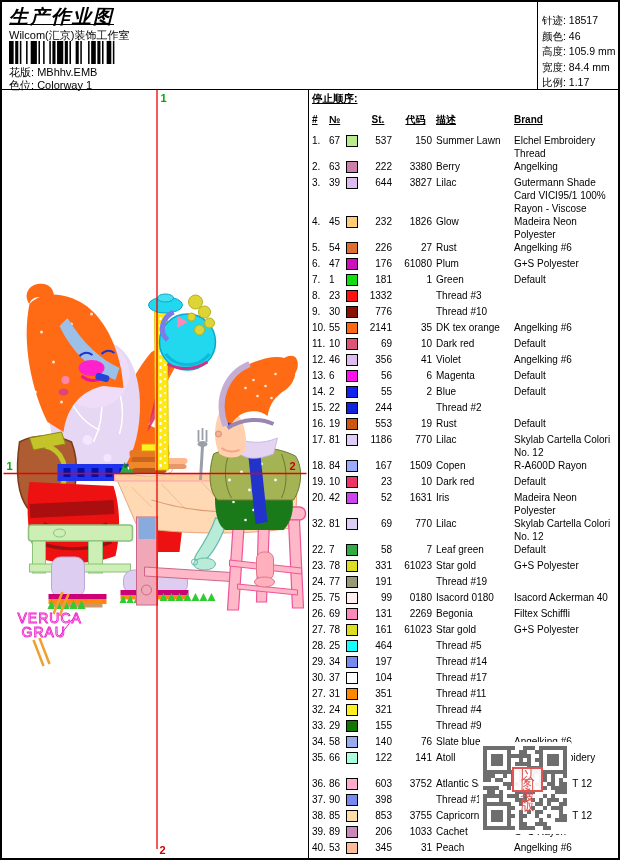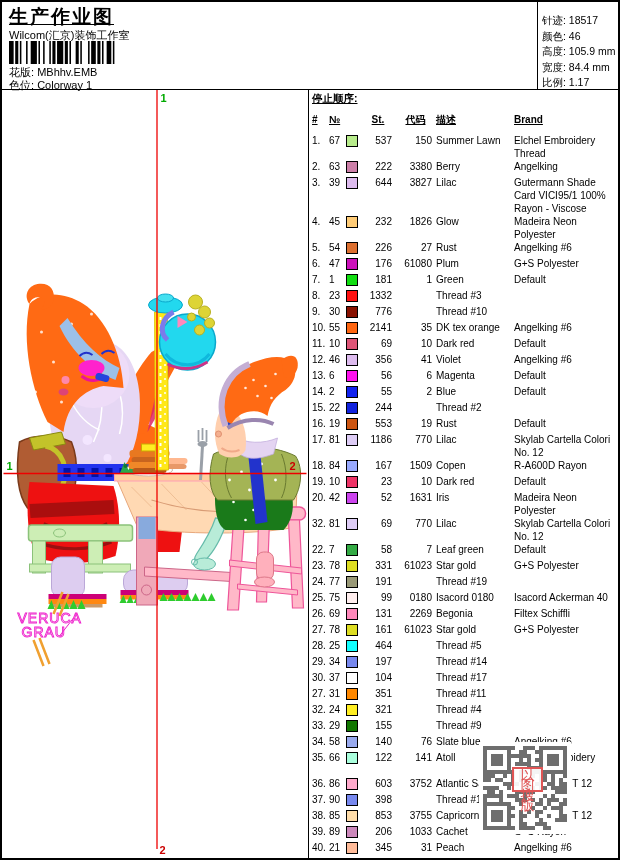--- a/index.html
+++ b/index.html
@@ -1,20 +1,20 @@
 <!DOCTYPE html>
 <html><head>
 <meta charset="utf-8">
 <style>
   html,body{margin:0;padding:0;background:#fff;}
   .page{position:relative;width:620px;height:860px;box-sizing:border-box;border:2px solid #000;
         background:#fff;font-family:"Liberation Sans",sans-serif;color:#000;overflow:hidden;}
   
   .header{position:absolute;left:0;top:0;width:100%;height:88px;border-bottom:1px solid #000;box-sizing:border-box;}
-  .h-title{position:absolute;left:7px;top:2px;font-size:19px;font-weight:bold;text-decoration:underline;letter-spacing:2px;}
+  .h-title{position:absolute;left:7px;top:2px;font-size:19px;font-weight:bold;text-decoration:underline;letter-spacing:2px;font-style:italic;}
   .h-sub{position:absolute;left:7px;top:26px;font-size:11px;}
   .h-barcode{position:absolute;left:7px;top:39px;}
   .h-meta1{position:absolute;left:7px;top:63px;font-size:11px;text-align:center;}
   .h-meta2{position:absolute;left:7px;top:76px;font-size:11px;}
   .stats-box{position:absolute;right:0;top:0;width:81px;height:87px;border-left:1px solid #000;
              box-sizing:border-box;padding:11px 1px 0 4px;font-size:10.5px;line-height:15.6px;}
   .stat-row{white-space:nowrap;}
   
   .design-area{position:absolute;left:0;top:88px;width:306px;height:770px;}
   .design-area svg{display:block;}
@@ -700,21 +700,21 @@
             <td class="c-no">89</td>
             <td class="c-sw"><span class="swatch" style="background: rgb(204, 136, 187);"></span></td>
             <td class="c-st">206</td>
             <td class="c-code">1033</td>
             <td class="c-desc">Cachet</td>
             <td class="c-brand">G+S Rayon</td>
             <td class="c-elem"></td>
           </tr>
           <tr>
             <td class="c-seq">40.</td>
-            <td class="c-no">21</td>
+            <td class="c-no">53</td>
             <td class="c-sw"><span class="swatch" style="background: rgb(255, 187, 153);"></span></td>
             <td class="c-st">345</td>
             <td class="c-code">31</td>
             <td class="c-desc">Peach</td>
             <td class="c-brand">Angelking #6</td>
             <td class="c-elem"></td>
           </tr>
           <tr>
             <td class="c-seq">41.</td>
             <td class="c-no">55</td>

